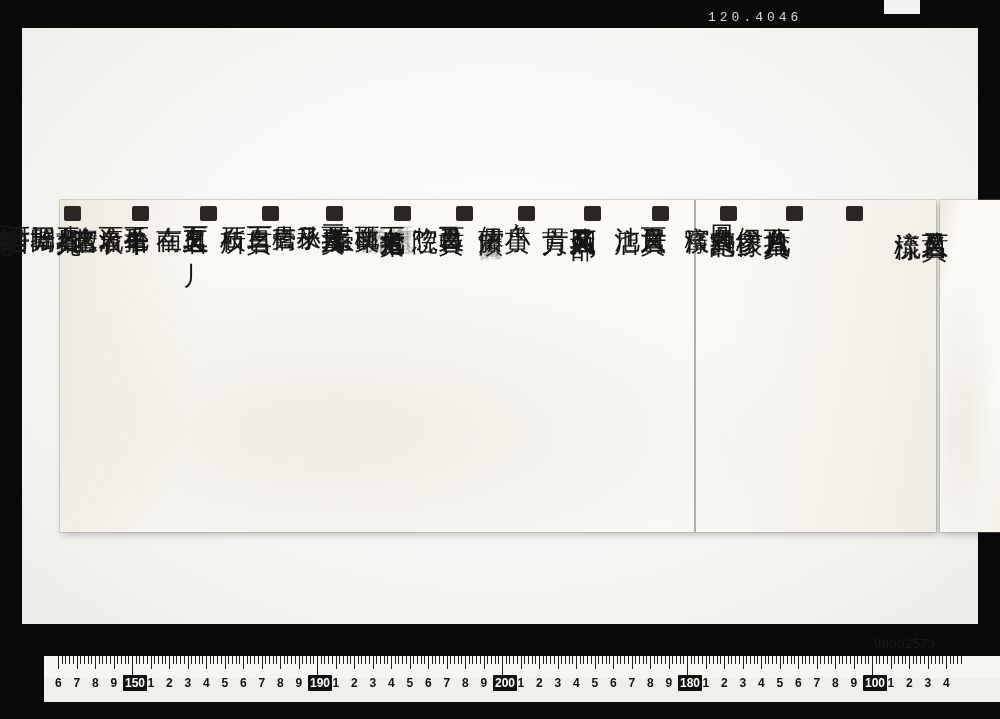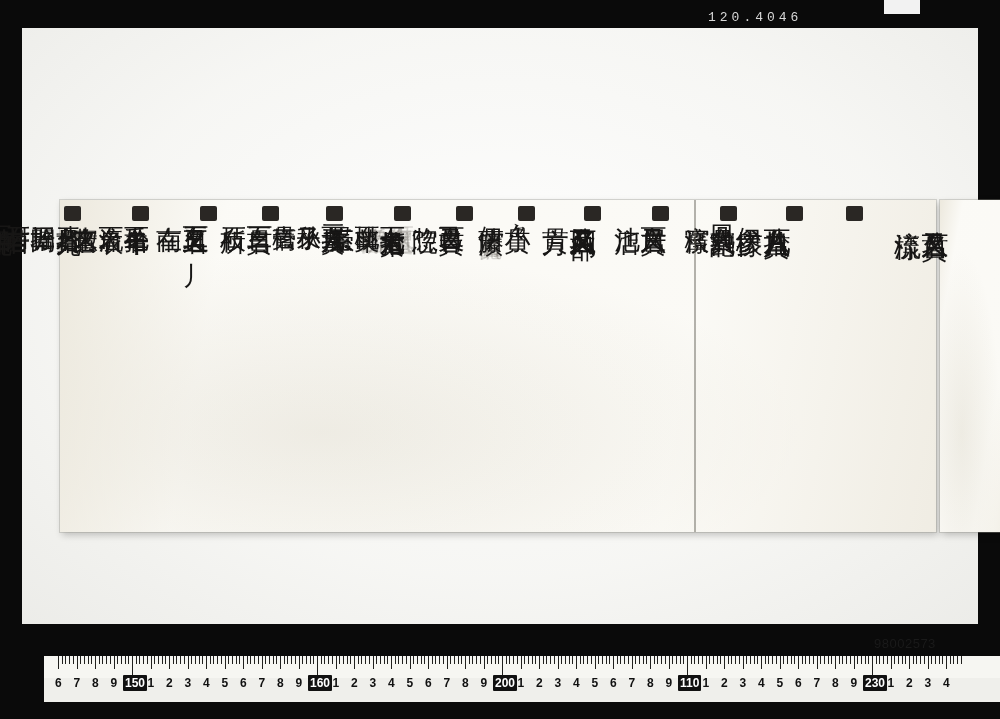--- a/index.html
+++ b/index.html
@@ -308,21 +308,21 @@
           <div class="tick tickmin" style="left: 258.2px;"></div>
           <div class="tick tickmin" style="left: 261.9px;"></div>
           <div class="tick tickmin" style="left: 265.6px;"></div>
           <div class="tick tickmin" style="left: 269.3px;"></div>
           <div class="rnum" style="left: 251.5px;">9</div>
           <div class="tick tickmajor" style="left: 273px;"></div>
           <div class="tick tickmin" style="left: 276.7px;"></div>
           <div class="tick tickmin" style="left: 280.4px;"></div>
           <div class="tick tickmin" style="left: 284.1px;"></div>
           <div class="tick tickmin" style="left: 287.8px;"></div>
-          <div class="rnum hl" style="left: 264px;">160</div>
+          <div class="rnum hl" style="left: 264px;">190</div>
           <div class="tick tickmid" style="left: 291.5px;"></div>
           <div class="tick tickmin" style="left: 295.2px;"></div>
           <div class="tick tickmin" style="left: 298.9px;"></div>
           <div class="tick tickmin" style="left: 302.6px;"></div>
           <div class="tick tickmin" style="left: 306.3px;"></div>
           <div class="rnum" style="left: 288.5px;">1</div>
           <div class="tick tickmid" style="left: 310px;"></div>
           <div class="tick tickmin" style="left: 313.7px;"></div>
           <div class="tick tickmin" style="left: 317.4px;"></div>
           <div class="tick tickmin" style="left: 321.1px;"></div>
@@ -428,21 +428,21 @@
           <div class="tick tickmin" style="left: 628.2px;"></div>
           <div class="tick tickmin" style="left: 631.9px;"></div>
           <div class="tick tickmin" style="left: 635.6px;"></div>
           <div class="tick tickmin" style="left: 639.3px;"></div>
           <div class="rnum" style="left: 621.5px;">9</div>
           <div class="tick tickmajor" style="left: 643px;"></div>
           <div class="tick tickmin" style="left: 646.7px;"></div>
           <div class="tick tickmin" style="left: 650.4px;"></div>
           <div class="tick tickmin" style="left: 654.1px;"></div>
           <div class="tick tickmin" style="left: 657.8px;"></div>
-          <div class="rnum hl" style="left: 634px;">110</div>
+          <div class="rnum hl" style="left: 634px;">180</div>
           <div class="tick tickmid" style="left: 661.5px;"></div>
           <div class="tick tickmin" style="left: 665.2px;"></div>
           <div class="tick tickmin" style="left: 668.9px;"></div>
           <div class="tick tickmin" style="left: 672.6px;"></div>
           <div class="tick tickmin" style="left: 676.3px;"></div>
           <div class="rnum" style="left: 658.5px;">1</div>
           <div class="tick tickmid" style="left: 680px;"></div>
           <div class="tick tickmin" style="left: 683.7px;"></div>
           <div class="tick tickmin" style="left: 687.4px;"></div>
           <div class="tick tickmin" style="left: 691.1px;"></div>
@@ -488,21 +488,21 @@
           <div class="tick tickmin" style="left: 813.2px;"></div>
           <div class="tick tickmin" style="left: 816.9px;"></div>
           <div class="tick tickmin" style="left: 820.6px;"></div>
           <div class="tick tickmin" style="left: 824.3px;"></div>
           <div class="rnum" style="left: 806.5px;">9</div>
           <div class="tick tickmajor" style="left: 828px;"></div>
           <div class="tick tickmin" style="left: 831.7px;"></div>
           <div class="tick tickmin" style="left: 835.4px;"></div>
           <div class="tick tickmin" style="left: 839.1px;"></div>
           <div class="tick tickmin" style="left: 842.8px;"></div>
-          <div class="rnum hl" style="left: 819px;">230</div>
+          <div class="rnum hl" style="left: 819px;">100</div>
           <div class="tick tickmid" style="left: 846.5px;"></div>
           <div class="tick tickmin" style="left: 850.2px;"></div>
           <div class="tick tickmin" style="left: 853.9px;"></div>
           <div class="tick tickmin" style="left: 857.6px;"></div>
           <div class="tick tickmin" style="left: 861.3px;"></div>
           <div class="rnum" style="left: 843.5px;">1</div>
           <div class="tick tickmid" style="left: 865px;"></div>
           <div class="tick tickmin" style="left: 868.7px;"></div>
           <div class="tick tickmin" style="left: 872.4px;"></div>
           <div class="tick tickmin" style="left: 876.1px;"></div>

